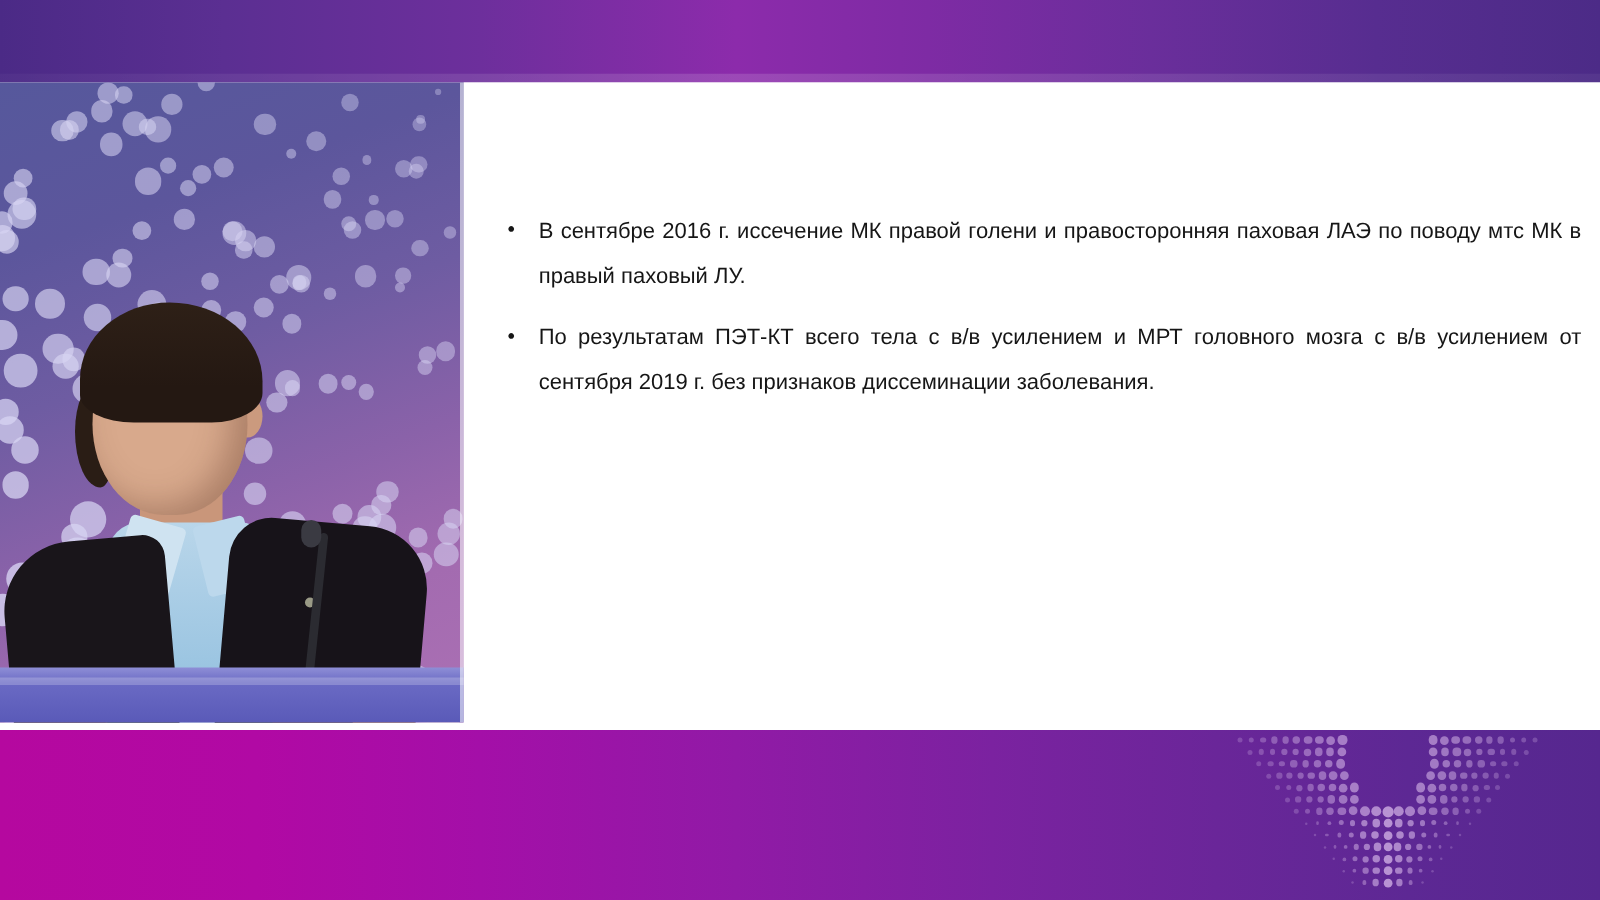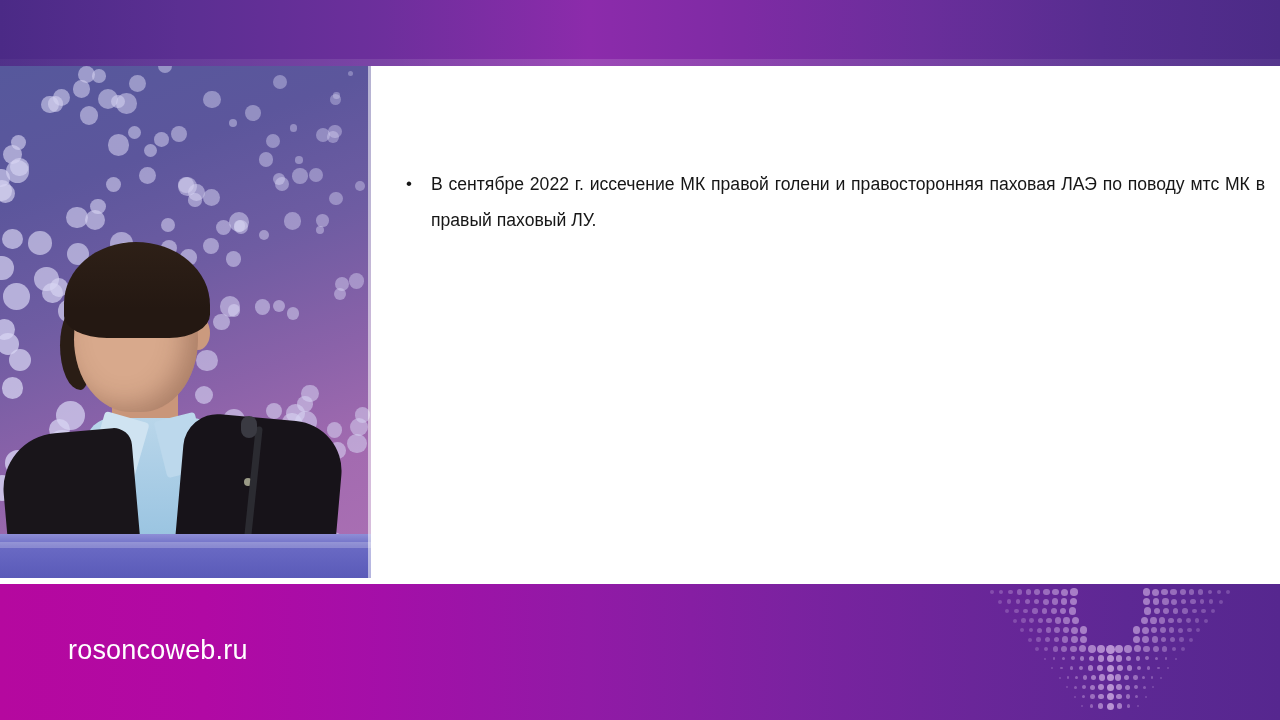--- a/index.html
+++ b/index.html
@@ -452,21 +452,22 @@
       <div id="hand"></div>
       <div id="paper"></div>
     </div>
     <div id="desk"></div>
     <div id="desk-edge"></div>
     <div id="panel-right-edge"></div>
   </div>
 
   <div id="slide">
     <ul id="bullet-list">
-        <li class="bullet-item">В сентябре 2022 г. иссечение МК правой голени и правосторонняя паховая ЛАЭ по поводу мтс МК в правый паховый ЛУ.</li>
+        <li class="bullet-item">В сентябре 2016 г. иссечение МК правой голени и правосторонняя паховая ЛАЭ по поводу мтс МК в правый паховый ЛУ.</li>
+        <li class="bullet-item">По результатам ПЭТ-КТ всего тела с в/в усилением и МРТ головного мозга с в/в усилением от сентября 2019 г. без признаков диссеминации заболевания.</li>
       </ul>
   </div>
 
   <div id="bottom-bar">
     <div id="halftone-layer">
         <div class="halftone" style="width: 4px; height: 4px; left: 990px; top: 6px; opacity: 0.3;"></div>
         <div class="halftone" style="width: 4.4px; height: 4.4px; left: 998.9px; top: 5.8px; opacity: 0.34;"></div>
         <div class="halftone" style="width: 4.8px; height: 4.8px; left: 1007.8px; top: 5.6px; opacity: 0.38;"></div>
         <div class="halftone" style="width: 5.2px; height: 5.2px; left: 1016.7px; top: 5.4px; opacity: 0.43;"></div>
         <div class="halftone" style="width: 5.5px; height: 5.5px; left: 1025.5px; top: 5.2px; opacity: 0.47;"></div>
@@ -645,15 +646,14 @@
         <div class="halftone" style="width: 2px; height: 2px; left: 1144.5px; top: 111.5px; opacity: 0.3;"></div>
         <div class="halftone" style="width: 2px; height: 2px; left: 1081px; top: 121px; opacity: 0.3;"></div>
         <div class="halftone" style="width: 3.7px; height: 3.7px; left: 1089.5px; top: 120.2px; opacity: 0.48;"></div>
         <div class="halftone" style="width: 5.3px; height: 5.3px; left: 1098px; top: 119.3px; opacity: 0.67;"></div>
         <div class="halftone" style="width: 7px; height: 7px; left: 1106.5px; top: 118.5px; opacity: 0.85;"></div>
         <div class="halftone" style="width: 5.3px; height: 5.3px; left: 1116.7px; top: 119.3px; opacity: 0.67;"></div>
         <div class="halftone" style="width: 3.7px; height: 3.7px; left: 1126.8px; top: 120.2px; opacity: 0.48;"></div>
         <div class="halftone" style="width: 2px; height: 2px; left: 1137px; top: 121px; opacity: 0.3;"></div>
       </div>
   </div>
-  <div id="site-url">rosoncoweb.ru</div>
 
 </div>
 
 </body></html>

